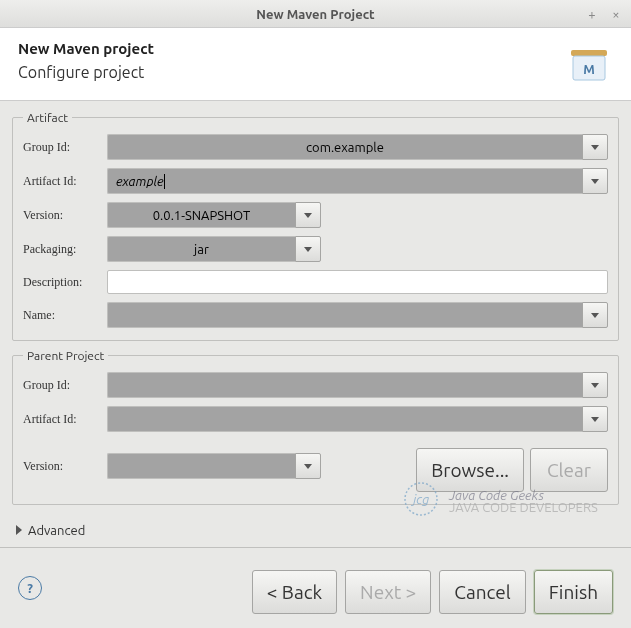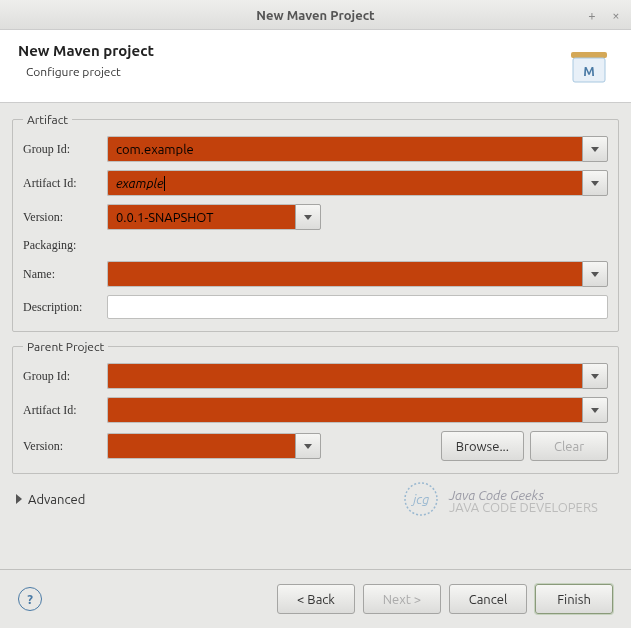--- a/index.html
+++ b/index.html
@@ -5,41 +5,41 @@
     * { box-sizing: border-box; margin: 0; padding: 0; font-family: "Segoe UI", "Ubuntu", sans-serif; font-size: 13px; }
     body { background: #e8e8e6; width: 631px; height: 628px; display: flex; flex-direction: column; overflow: hidden; }
     
     .titlebar { background: linear-gradient(to bottom, #eeeeec, #dededc); height: 30px; display: flex; align-items: center; justify-content: center; position: relative; border-bottom: 1px solid #ccc; }
     .titlebar-title { font-weight: bold; color: #555; }
     .titlebar-controls { position: absolute; right: 6px; display: flex; gap: 6px; }
     .titlebar-btn { width: 18px; height: 18px; display: flex; align-items: center; justify-content: center; color: #888; cursor: pointer; }
     
     .header { background: #fff; padding: 12px 18px; border-bottom: 1px solid #ccc; display: flex; justify-content: space-between; align-items: flex-start; }
     .header-text h1 { font-size: 15px; font-weight: bold; color: #222; margin-bottom: 6px; }
-    .header-text p { font-size: 12px; color: #333; margin-left: 8px; }
+    .header-text p { font-size: 16px; color: #333; }
     .header-icon { width: 48px; height: 48px; }
     
     .content { flex: 1; padding: 10px 12px 0 12px; display: flex; flex-direction: column; }
     
     fieldset { border: 1px solid #c0c0be; border-radius: 2px; padding: 10px 10px 12px 10px; margin-bottom: 8px; background: #e8e8e6; }
     legend { font-size: 12px; color: #333; padding: 0 4px; }
     
     .form-row { display: flex; align-items: center; margin-bottom: 8px; gap: 8px; }
     .form-row:last-child { margin-bottom: 0; }
     .form-label { width: 76px; color: #333; font-size: 12px; font-family: Liberation Serif, serif; }
     
     .combo { flex: 1; display: flex; height: 26px; }
     .combo.short { flex: 0 0 138px; }
-    .combo-input { flex: 1; border: 1px solid #bfbfbd; border-right: none; background: #c2410c; padding: 4px 8px; font-size: 13px; outline: none; border-radius: 2px 0 0 2px; }
+    .combo-input { flex: 1; border: 1px solid #bfbfbd; border-right: none; background: #a3a3a3; padding: 4px 8px; font-size: 13px; outline: none; border-radius: 2px 0 0 2px; text-align: center; }
     .combo-btn { width: 26px; border: 1px solid #a5a5a3; background: linear-gradient(to bottom, #f6f6f4, #dcdcda); display: flex; align-items: center; justify-content: center; cursor: pointer; border-radius: 0 2px 2px 0; }
     .combo-btn svg { width: 8px; height: 5px; }
     
     .text-input { flex: 1; height: 24px; border: 1px solid #bfbfbd; background: #fff; padding: 0 8px; font-size: 13px; outline: none; border-radius: 2px; }
     
-    .btn { height: 30px; padding: 0 14px; border: 1px solid #a5a5a3; background: linear-gradient(to bottom, #f6f6f4, #dcdcda); border-radius: 3px; cursor: pointer; color: #333; font-size: 13px; min-width: 78px; }
+    .btn { height: 44px; padding: 0 14px; border: 1px solid #a5a5a3; background: linear-gradient(to bottom, #f6f6f4, #dcdcda); border-radius: 3px; cursor: pointer; color: #333; font-size: 19px; min-width: 78px; margin-top: 8px; }
     .btn:disabled { color: #aaa; cursor: default; }
     .btn.primary { border-color: #8a9a7a; background: linear-gradient(to bottom, #f6f6f4, #dcdcda); box-shadow: 0 0 0 1px rgba(120,160,100,0.3); }
     
     .parent-version-row { display: flex; align-items: center; gap: 8px; }
     .parent-buttons { display: flex; gap: 6px; margin-left: auto; }
     
     .advanced { padding: 10px 4px; display: flex; align-items: center; gap: 6px; cursor: pointer; color: #333; font-size: 12px; }
     .advanced svg { width: 6px; height: 10px; }
     
     .watermark { position: absolute; right: 30px; bottom: 102px; opacity: 0.7; pointer-events: none; }
@@ -118,37 +118,45 @@
         <div class="combo-btn">
           <svg viewBox="0 0 8 5">
               <path d="M0 0 L8 0 L4 5 Z" fill="#555"></path>
             </svg>
         </div>
       </div>
     </div>
 
     <div class="form-row">
       <label class="form-label">Packaging:</label>
-    </div>
-
-    <div class="form-row">
-      <label class="form-label">Name:</label>
-      <div class="combo">
-        <input class="combo-input" value="" style="">
+      <div class="combo short">
+        <input class="combo-input" value="jar" style="">
         <div class="combo-btn">
           <svg viewBox="0 0 8 5">
               <path d="M0 0 L8 0 L4 5 Z" fill="#555"></path>
             </svg>
         </div>
       </div>
     </div>
 
     <div class="form-row">
       <label class="form-label">Description:</label>
       <input class="text-input" value="" style="">
+    </div>
+
+    <div class="form-row">
+      <label class="form-label">Name:</label>
+      <div class="combo">
+        <input class="combo-input" value="" style="">
+        <div class="combo-btn">
+          <svg viewBox="0 0 8 5">
+              <path d="M0 0 L8 0 L4 5 Z" fill="#555"></path>
+            </svg>
+        </div>
+      </div>
     </div>
   </fieldset>
 
   <fieldset>
     <legend>Parent Project</legend>
 
     <div class="form-row">
       <label class="form-label">Group Id:</label>
       <div class="combo">
         <input class="combo-input" value="" style="">

